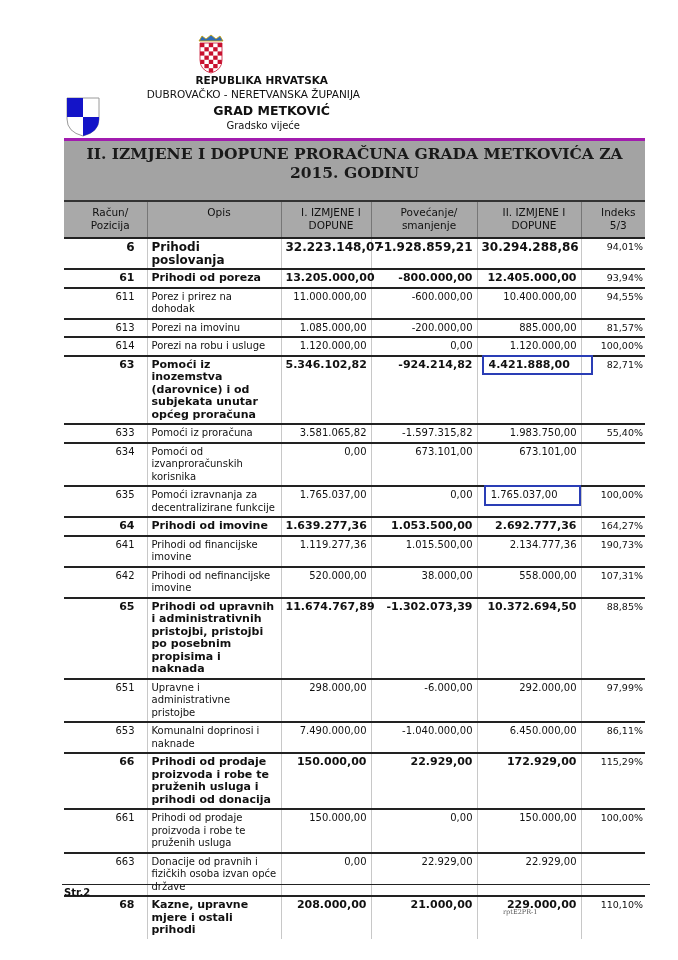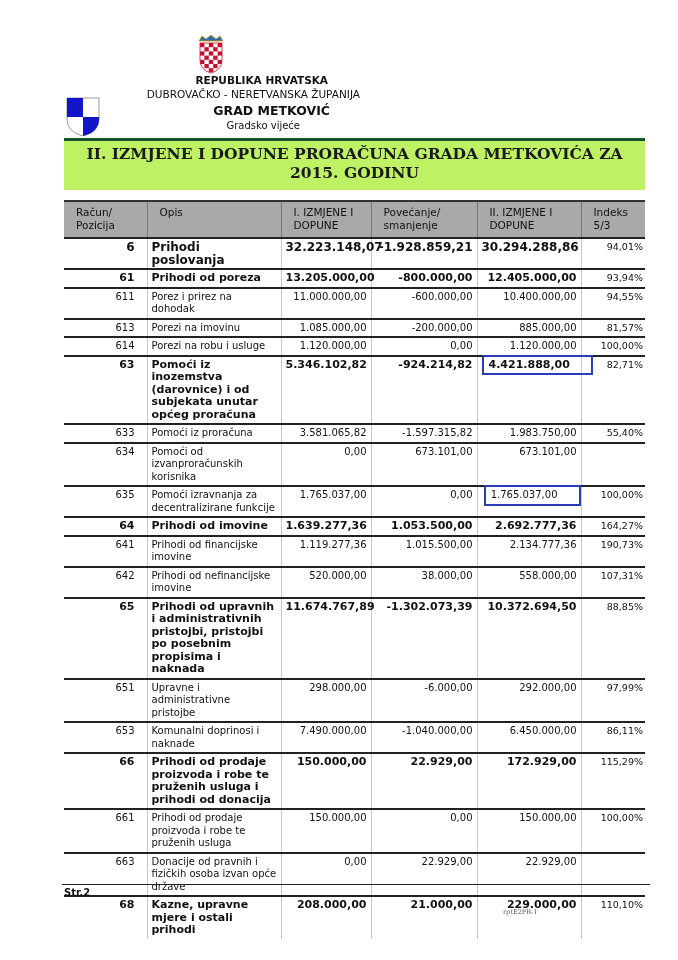--- a/index.html
+++ b/index.html
@@ -68,23 +68,23 @@
       left: 150px;
       width: 150px;
       font-size: 10px;
     }
 
     .title-band {
       position: absolute;
       left: 64px;
       top: 138px;
       width: 581px;
-      height: 52px;
-      background: #bef264;
-      border-top: 3px solid #14532d;
+      height: 62px;
+      background: #a3a3a3;
+      border-top: 3px solid #a21caf;
       box-sizing: border-box;
     }
     .title-main {
       position: absolute;
       left: 0;
       top: 3px;
       width: 100%;
       text-align: center;
       font-family: "DejaVu Serif", serif;
       font-weight: bold;
@@ -118,21 +118,21 @@
     table.budget col.c3 { width: 90px; }
     table.budget col.c4 { width: 106px; }
     table.budget col.c5 { width: 104px; }
     table.budget col.c6 { width: 64px; }
 
     table.budget thead th {
       background: #a9a9a9;
       font-weight: normal;
       font-size: 10.5px;
       line-height: 13px;
-      text-align: left;
+      text-align: center;
       vertical-align: top;
       padding: 4px 2px 2px 12px;
       height: 29px;
       border-top: 2px solid #333;
       border-bottom: 2px solid #222;
       border-left: 1px solid #777;
       color: #111;
     }
     table.budget thead th:first-child { border-left: none; }
 

